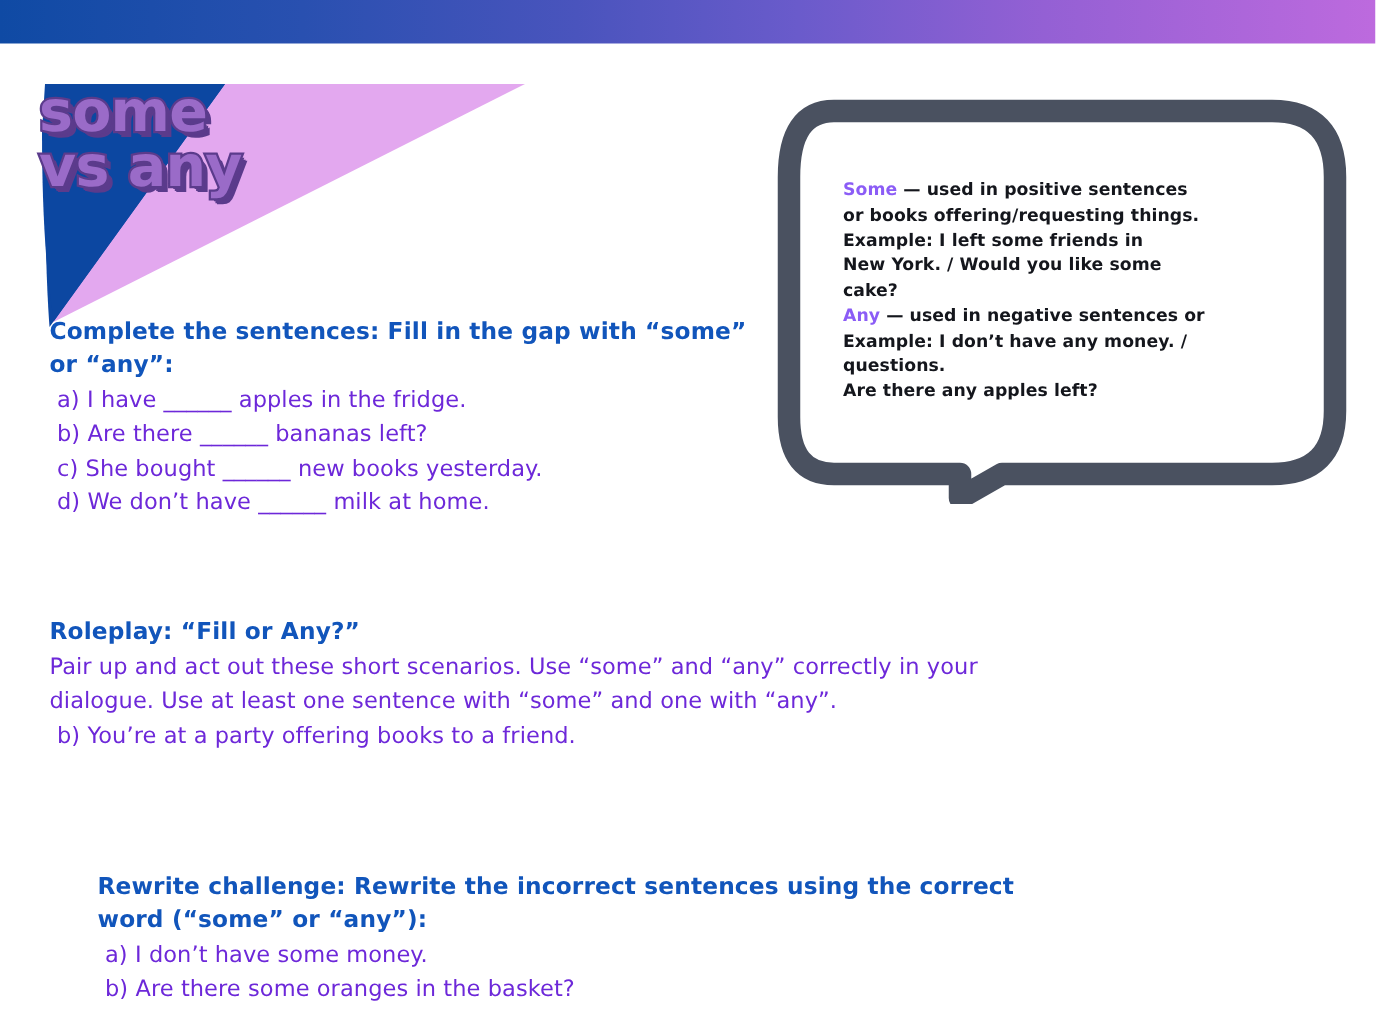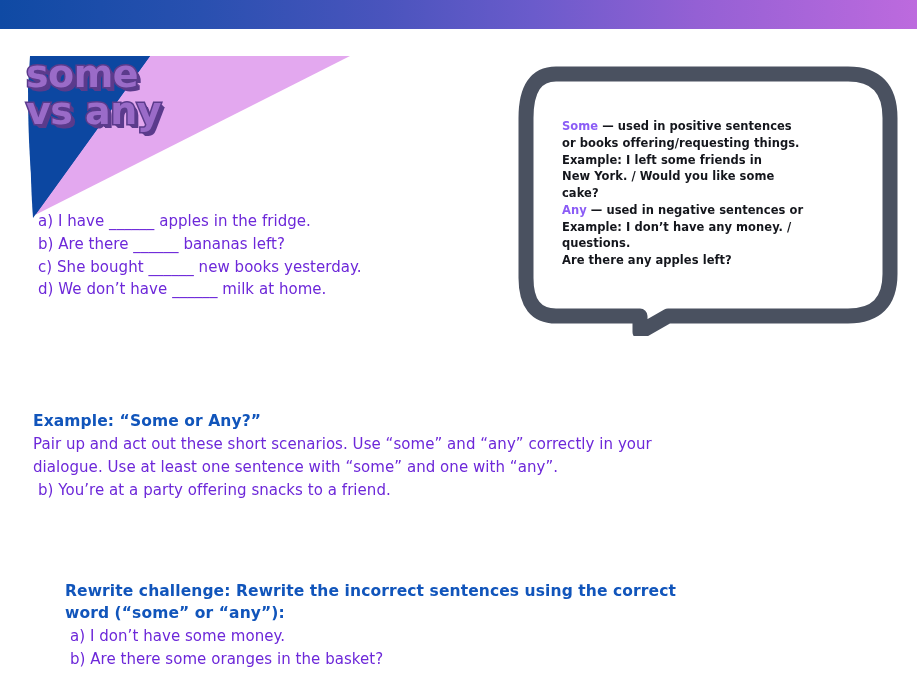--- a/index.html
+++ b/index.html
@@ -114,33 +114,34 @@
         <p>New York. / Would you like some</p>
         <p>cake?</p>
         <p><span class="accent">Any</span> — used in negative sentences or</p>
         <p>Example: I don’t have any money. /</p>
         <p>questions.</p>
         <p>Are there any apples left?</p>
       </div>
   </div>
 
   <div class="section" id="sec-complete">
+    <p class="sec-head">Complete the sentences: Fill in the gap with “some” or “any”:</p>
     <div class="sec-body indent">
         <span class="li">a) I have ______ apples in the fridge.</span>
         <span class="li">b) Are there ______ bananas left?</span>
         <span class="li">c) She bought ______ new books yesterday.</span>
         <span class="li">d) We don’t have ______ milk at home.</span>
       </div>
   </div>
 
   <div class="section" id="sec-roleplay">
-    <p class="sec-head">Example: “Some or Any?”</p>
+    <p class="sec-head">Roleplay: “Fill or Any?”</p>
     <p class="sec-body">Pair up and act out these short scenarios. Use “some” and “any” correctly in your dialogue. Use at least one sentence with “some” and one with “any”.</p>
     <div class="sec-body indent">
-        <span class="li">b) You’re at a party offering snacks to a friend.</span>
+        <span class="li">b) You’re at a party offering books to a friend.</span>
       </div>
   </div>
 
   <div class="section" id="sec-rewrite">
     <p class="sec-head">Rewrite challenge: Rewrite the incorrect sentences using the correct word (“some” or “any”):</p>
     <div class="sec-body indent">
         <span class="li">a) I don’t have some money.</span>
         <span class="li">b) Are there some oranges in the basket?</span>
       </div>
   </div>

